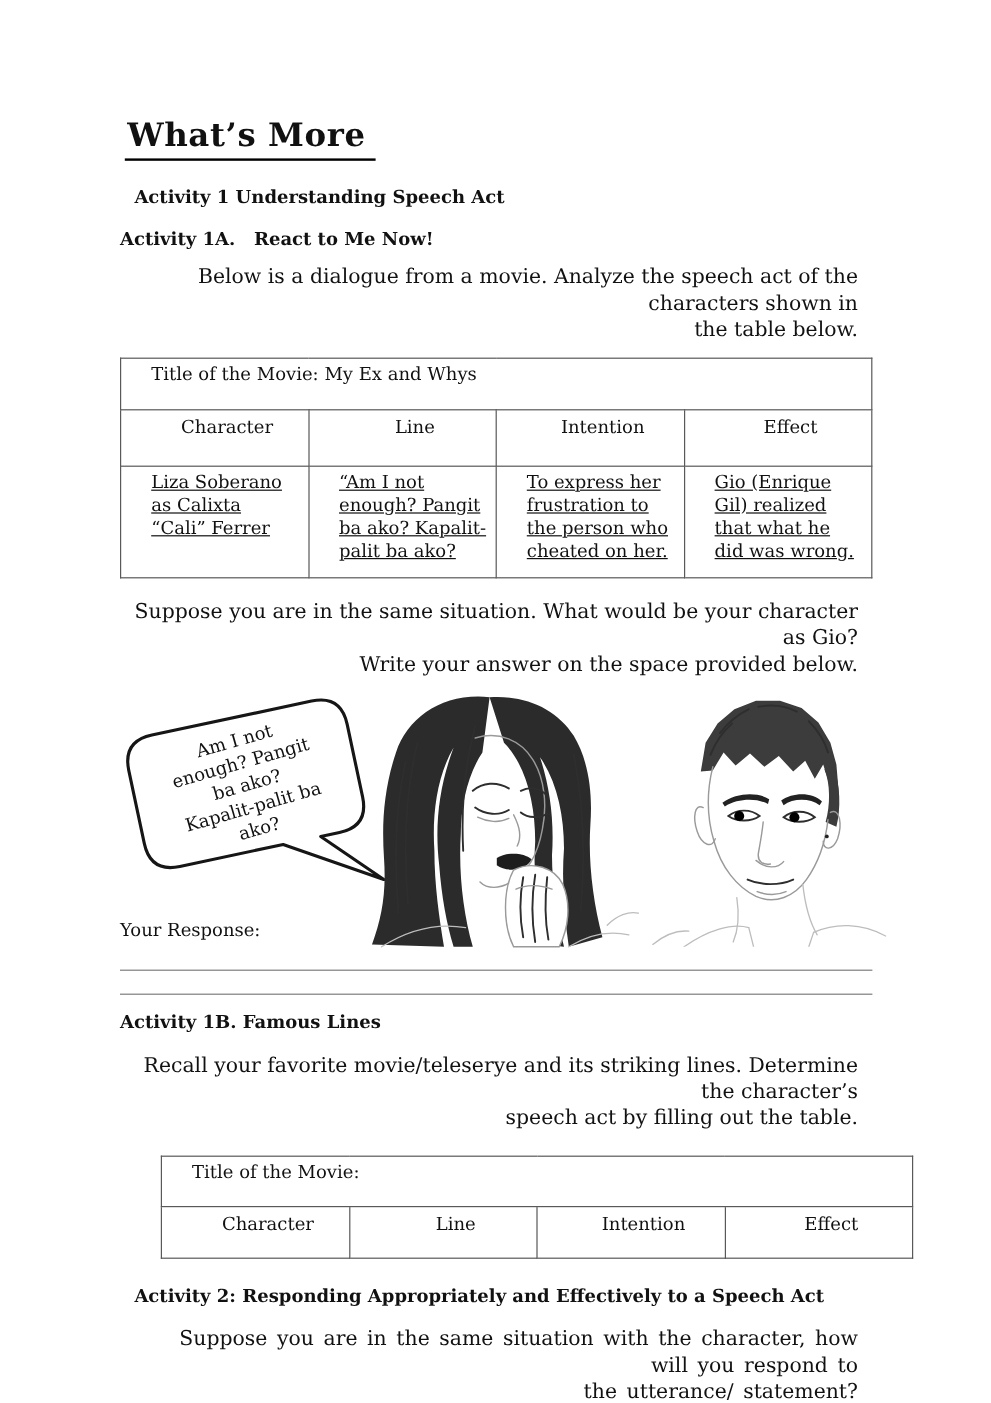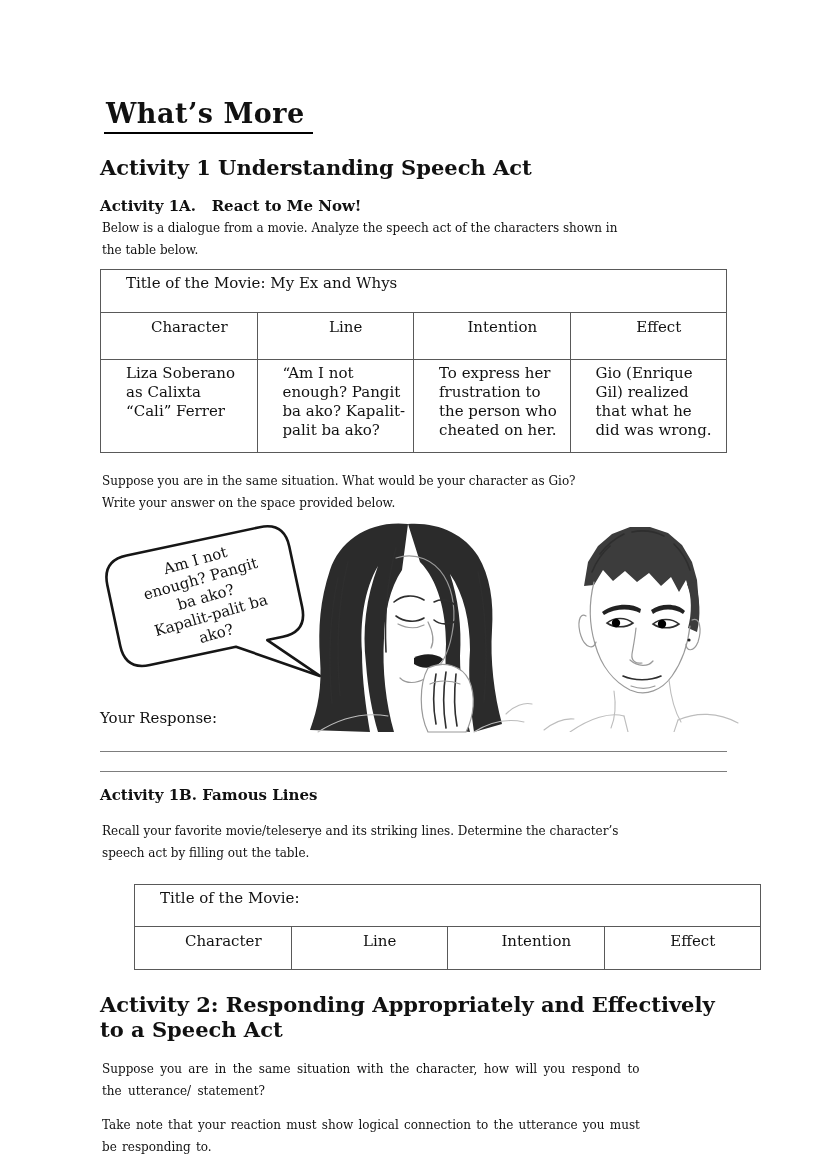--- a/index.html
+++ b/index.html
@@ -10,39 +10,39 @@
     overflow:hidden;
   }
   .content { position:absolute; left:100px; top:0; width:627px; padding-top:98px; }
 
   .main-title {
     display:inline-block; margin:0 0 0 4px; padding:0 8px 3px 2px;
     font-size:27px; font-weight:bold; border-bottom:2.5px solid #000;
     letter-spacing:0.5px;
     text-align:right;
   }
-  .h-activity { margin:21px 0 0 0; font-size:21px; font-weight:bold; }
+  .h-activity { margin:21px 0 0 12px; font-size:15px; font-weight:bold; }
   .h-sub      { margin:17px 0 0 0; font-size:15px; font-weight:bold; white-space:pre-wrap; }
-  .para { margin:2px; font-size:12px; line-height:22px; white-space:pre-line; }
+  .para { margin:12px; font-size:17px; line-height:22px; white-space:pre-line;text-align:right; }
   .para.mt   { margin-top:17px; }
   .para.mt2  { margin-top:16px; }
   .ws1 { word-spacing:2.6px; }
   .ws2 { word-spacing:1.5px; }
 
   table.doc-table {
     width:627px; border-collapse:collapse; table-layout:fixed;
     font-size:15px; line-height:19px;
     border:1.5px solid #000;
   }
   table.doc-table td { border:1px solid #595959; vertical-align:top;padding-left:25px; }
   .tbl1 { margin-top:8px; }
   .tbl2 { margin-top:20px;margin-left:34px; }
   td.t-title { padding:4px 8px; height:34px; }
   td.t-head  { text-align:center; padding:5px 4px; height:36px; }
-  td.t-cell  { padding:4px 7px; height:84px; }
+  td.t-cell  { padding:4px 7px; height:84px;text-decoration:underline; }
   .tbl2 td.t-title { height:33px; }
   .tbl2 td.t-head  { height:32px; }
 
   .illus { position:relative; margin-top:6px; height:185px; overflow:visible; }
   .bubble-svg { position:absolute; left:-4px; top:2px; }
   .bubble-text {
     position:absolute; left:22px; top:30px; width:168px; height:96px;
     transform:rotate(-16deg);
     font-size:15px; line-height:19px; text-align:center; white-space:pre-line;
   }

